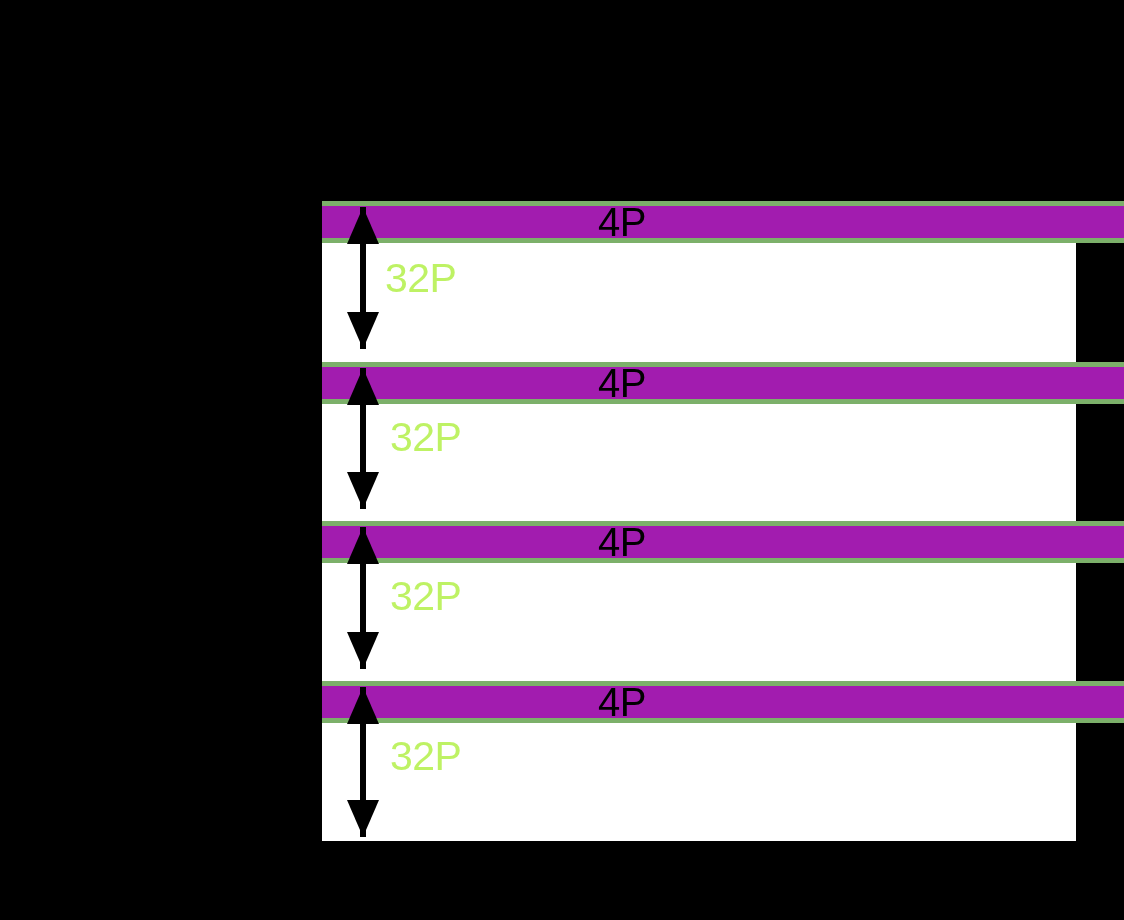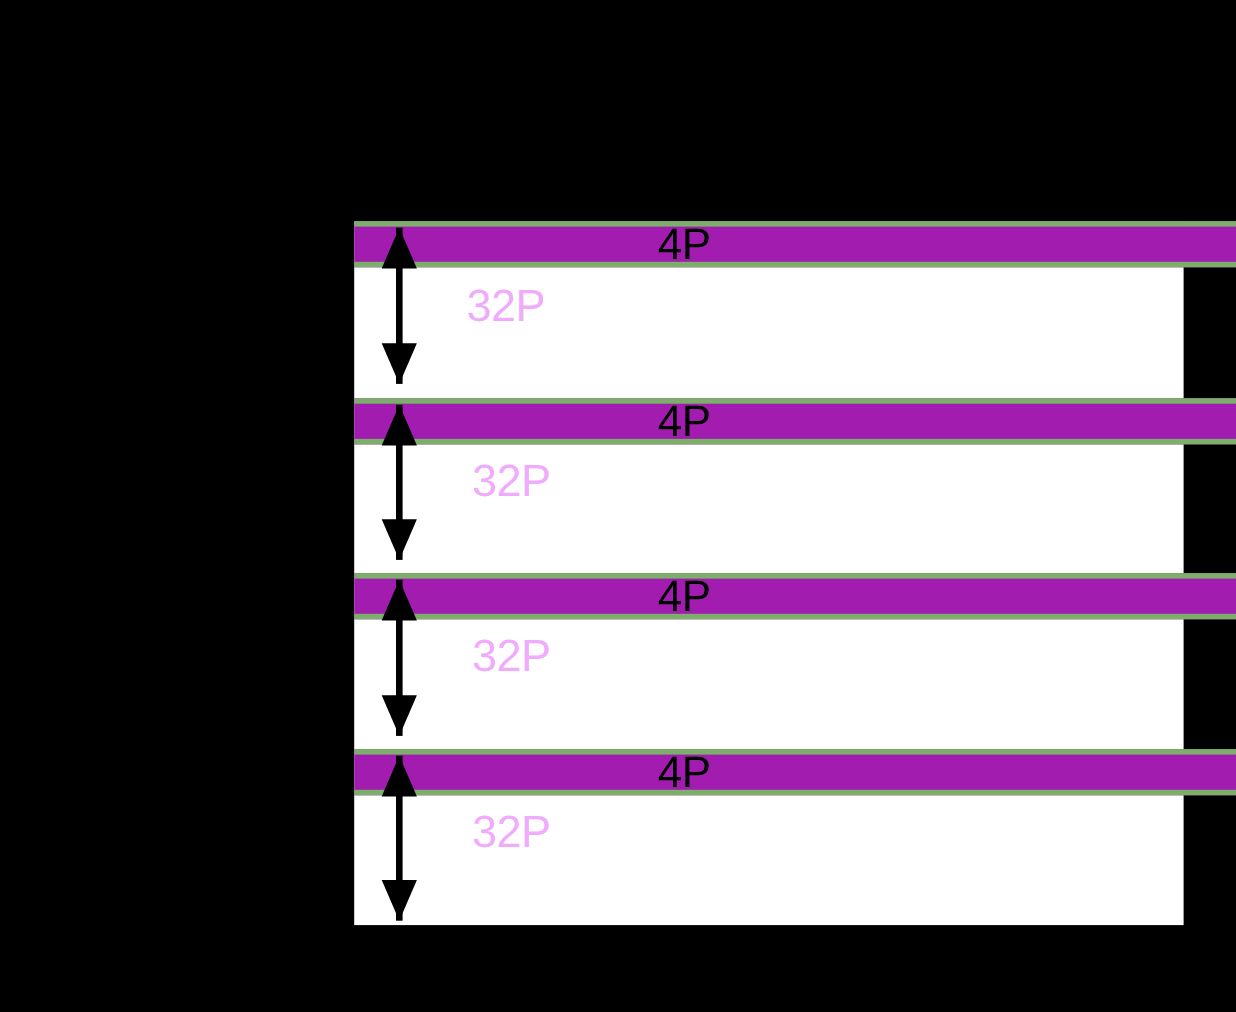--- a/index.html
+++ b/index.html
@@ -92,26 +92,25 @@
     border-bottom: 37px solid #000000;
   }
   .gap-arrow .head-down {
     bottom: 0;
     border-top: 37px solid #000000;
   }
 
   
   .gap-label {
     position: absolute;
-    color: #f0abfc;
+    color: #bef264;
     font-size: 41px;
     line-height: 41px;
     white-space: nowrap;
     letter-spacing: -0.5px;
-    margin-left: 39px;
   }
 </style>
 </head>
 <body>
 
 <div id="diagram-canvas">
 
   <div class="stack-body"></div>
 
   <div class="layer-band" style="top:201px">

